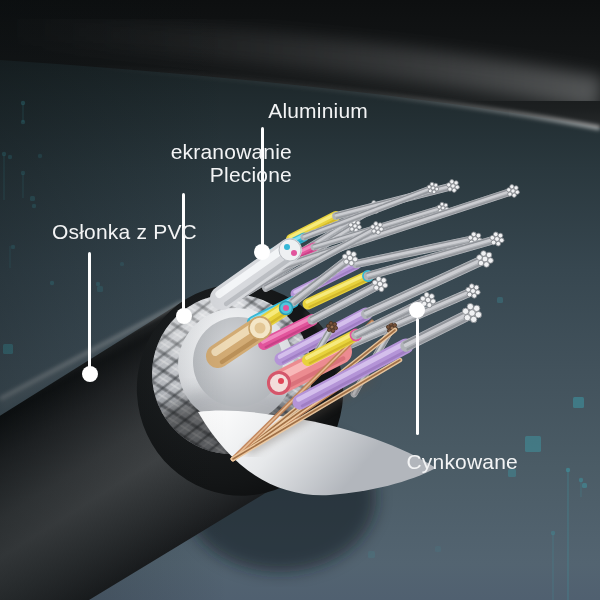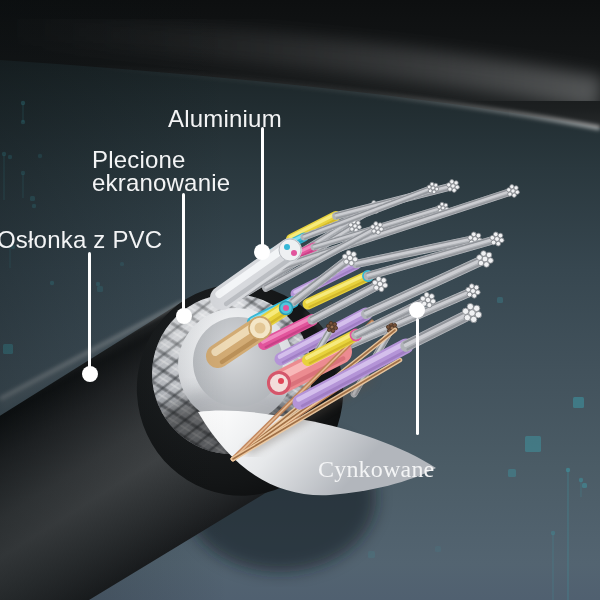--- a/index.html
+++ b/index.html
@@ -8,28 +8,28 @@
     font-family:"Liberation Sans",sans-serif;
     background:linear-gradient(180deg,#101416 0%,#1c2629 12%,#2a383e 28%,#374750 45%,#42525c 62%,#4b5c66 78%,#536471 94%,#506070 100%);
   }
   .stage::after{
     content:"";position:absolute;inset:0;pointer-events:none;
     background:linear-gradient(90deg,rgba(8,14,16,.30),rgba(8,14,16,0) 38%);
   }
   svg#scene{position:absolute;left:0;top:0;width:600px;height:600px;}
   .callouts{position:absolute;inset:0;z-index:5;}
   .label{
-    position:absolute;color:var(--label-text,#f3f4f5);font-size:24px;line-height:23px;
-    text-align:left;letter-spacing:.2px;margin-top:8px;
+    position:absolute;color:var(--label-text,#f3f4f5);font-size:21px;line-height:23px;
+    text-align:right;letter-spacing:.2px;
   }
   .label span{display:block;}
   #lb-alu{left:168px;top:99px;width:200px;}
   #lb-ple{left:92px;top:140px;width:200px;}
   #lb-pvc{left:-3px;top:220px;width:200px;}
-  #lb-cyn{left:318px;top:450px;width:200px;font-family:Liberation Serif, serif;}
+  #lb-cyn{left:318px;top:450px;width:200px;}
   .cl{position:absolute;width:2.5px;background:var(--callout,#fff);border-radius:1.5px;}
   #cl-alu{left:261px;top:127px;height:119px;}
   #cl-ple{left:182px;top:193px;height:117px;}
   #cl-pvc{left:88px;top:252px;height:116px;}
   #cl-cyn{left:416px;top:318px;height:117px;}
   .cd{position:absolute;width:16px;height:16px;border-radius:50%;background:var(--callout,#fff);}
   #cd-alu{left:254px;top:244px;}
   #cd-ple{left:176px;top:308px;}
   #cd-pvc{left:82px;top:366px;}
   #cd-cyn{left:409px;top:302px;}
@@ -466,22 +466,22 @@
 
     <div class="cd" id="cd-alu"></div>
     <div class="cd" id="cd-ple"></div>
     <div class="cd" id="cd-pvc"></div>
     <div class="cd" id="cd-cyn"></div>
 
     <div class="label" id="lb-alu">
       <span>Aluminium</span>
     </div>
     <div class="label" id="lb-ple">
+      <span>ekranowanie</span>
       <span>Plecione</span>
-      <span>ekranowanie</span>
     </div>
     <div class="label" id="lb-pvc">
       <span>Osłonka z PVC</span>
     </div>
     <div class="label" id="lb-cyn">
       <span>Cynkowane</span>
     </div>
   </div>
 </div>
 

